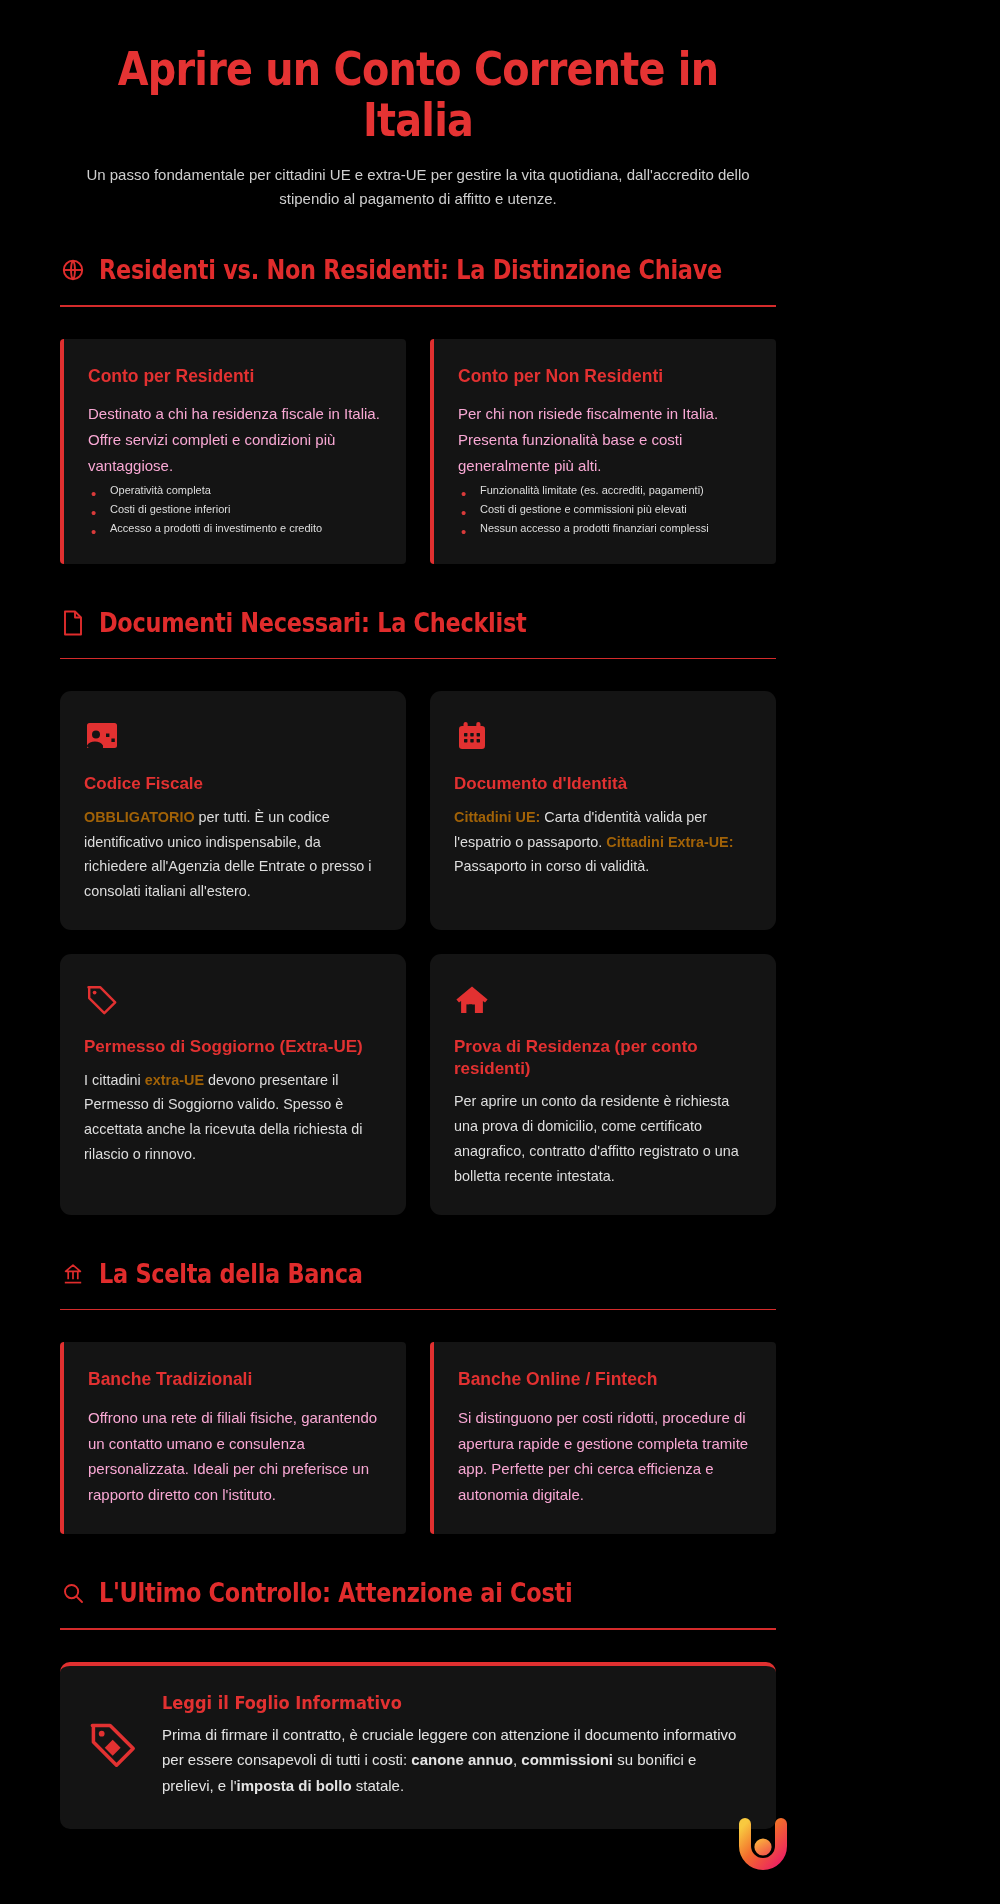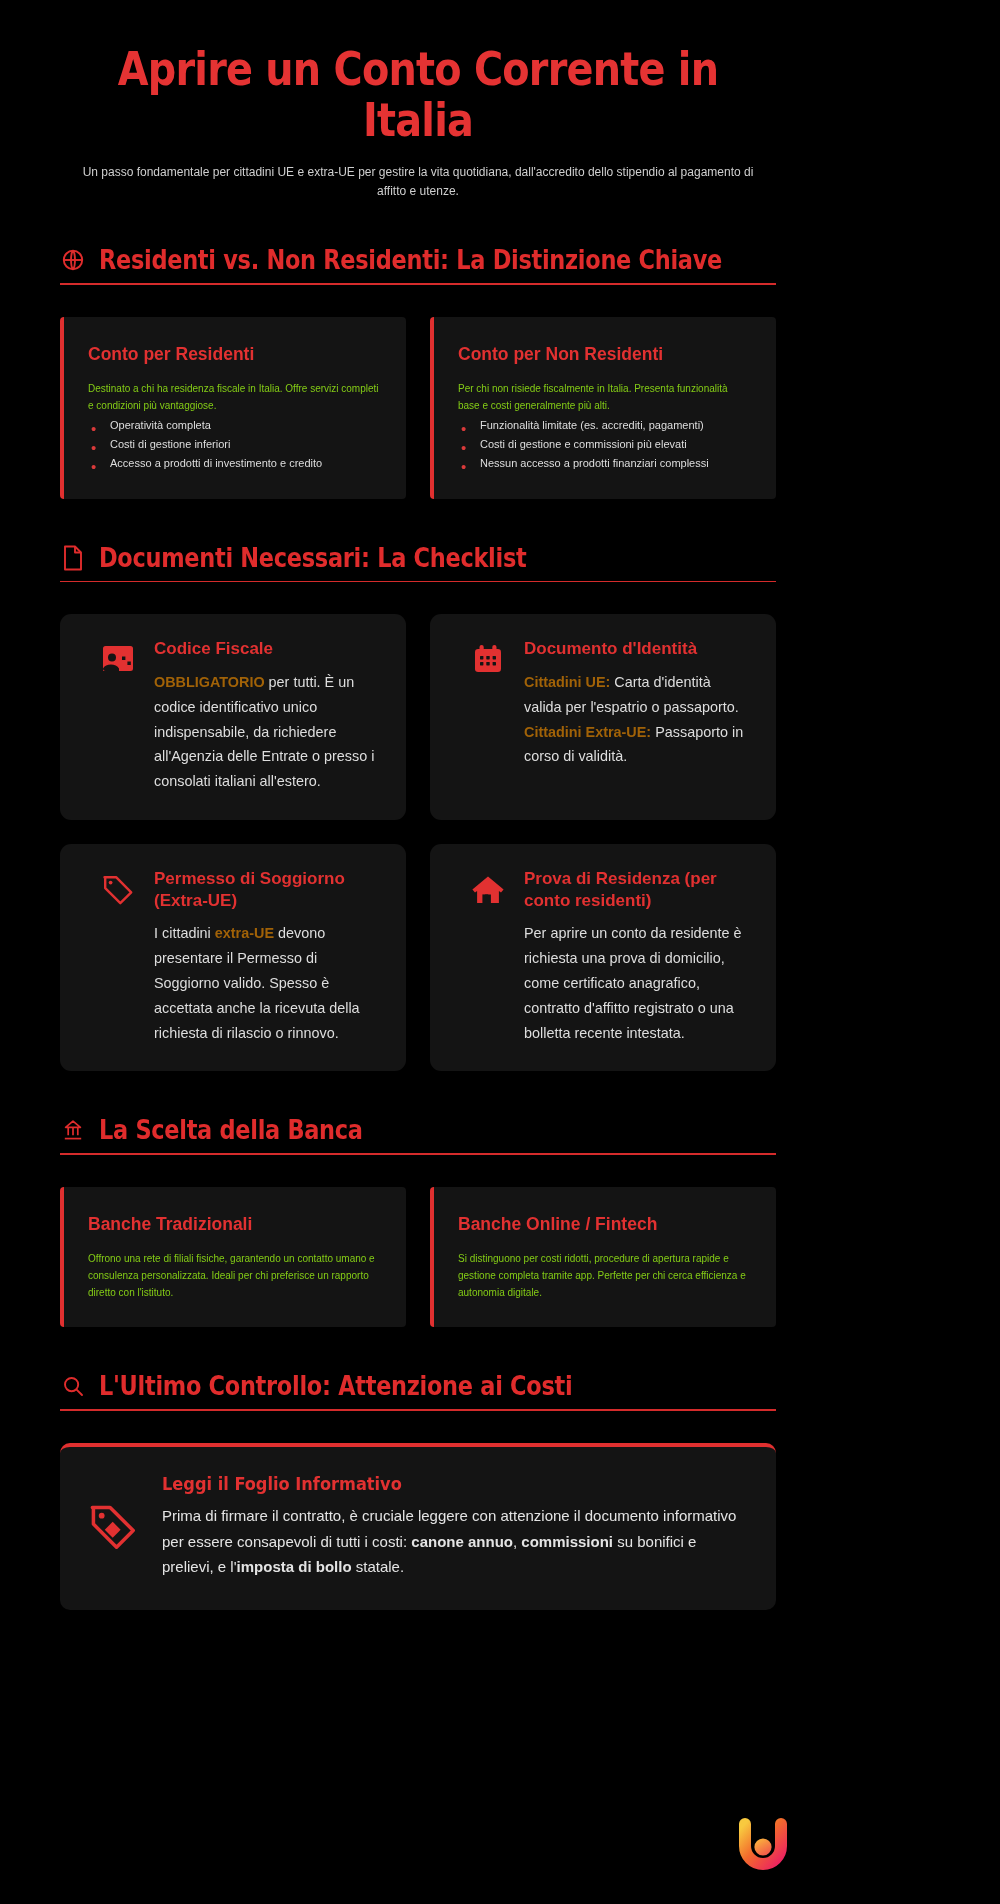--- a/index.html
+++ b/index.html
@@ -36,38 +36,38 @@
     line-height: 1.08;
     font-weight: 700;
     letter-spacing: -0.8px;
     color: #e53333;
     transform: scaleX(0.94);
     transform-origin: center;
   }
   .subtitle {
     margin: 17px auto 0 auto;
     max-width: 700px;
-    font-size: 12px;
+    font-size: 15px;
     line-height: 1.62;
     color: #cfcfcf;
     font-weight: 400;
   }
 
   
   .section {
     padding: 0 60px;
   }
   .section-head {
     margin-top: 44px;
   }
   .section-head-row {
     display: flex;
     align-items: center;
     gap: 13px;
-    padding-bottom: 8px;
+    padding-bottom: 20px;
   }
   .section-icon {
     flex: 0 0 auto;
     width: 26px;
     height: 26px;
     display: flex;
     align-items: center;
     justify-content: center;
     color: #e02c2c;
   }
@@ -103,23 +103,23 @@
     padding: 26px 26px 26px 24px;
   }
   .card-title {
     font-size: 17.5px;
     font-weight: 700;
     color: #e23131;
     margin-bottom: 14px;
     line-height: 1.3;
   }
   .card-body {
-    font-size: 10px;
+    font-size: 15px;
     line-height: 1.72;
-    color: #84cc16;
+    color: #f9a8d4;
   }
   .card-list {
     list-style: none;
     margin-top: 2px;
   }
   .card-list li {
     position: relative;
     padding-left: 22px;
     font-size: 11px;
     line-height: 1.72;
@@ -131,24 +131,25 @@
     left: 3px;
     top: 0;
     color: #d93a3a;
     font-size: 15px;
   }
 
   
   .card-icon {
     background: #141414;
     border-radius: 11px;
-    padding: 24px 26px 26px 40px;
+    padding: 24px 26px 26px 24px;
     display: flex;
     gap: 18px;
     align-items: flex-start;
+    flex-direction: column;
   }
   .card-icon-glyph {
     flex: 0 0 auto;
     width: 36px;
     height: 36px;
     margin-top: 4px;
     color: #e23131;
     display: flex;
     align-items: center;
     justify-content: center;

